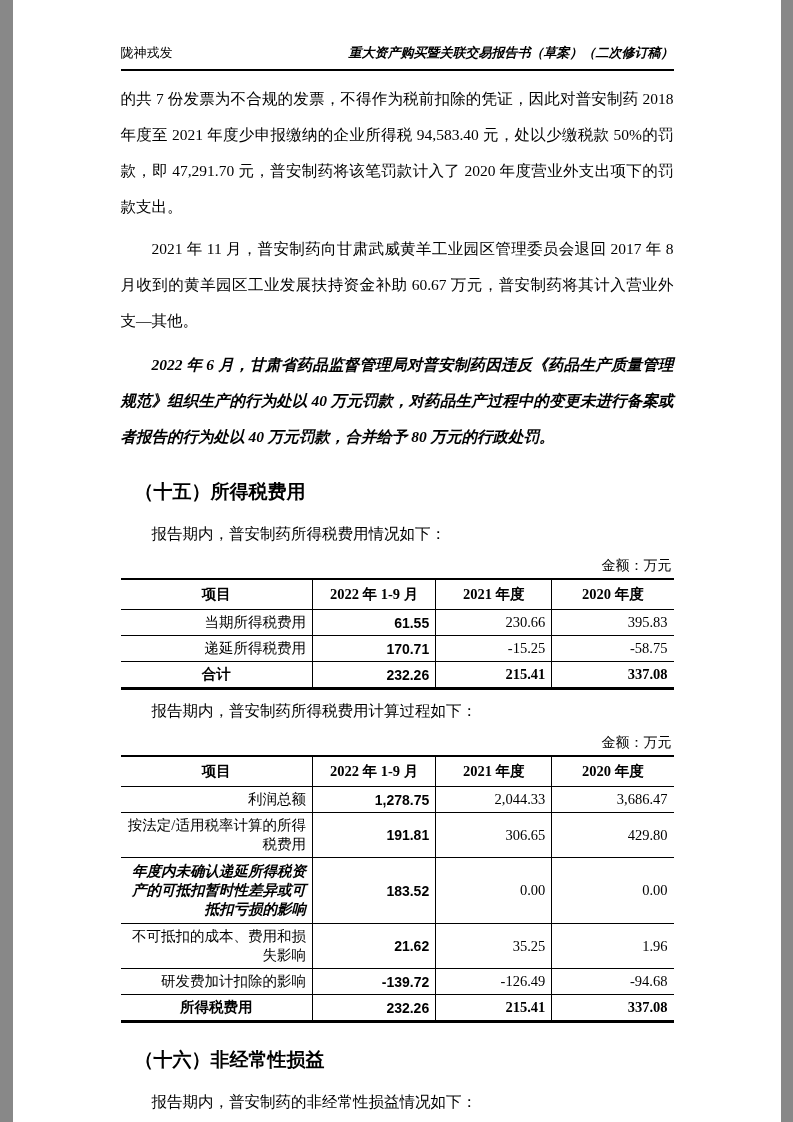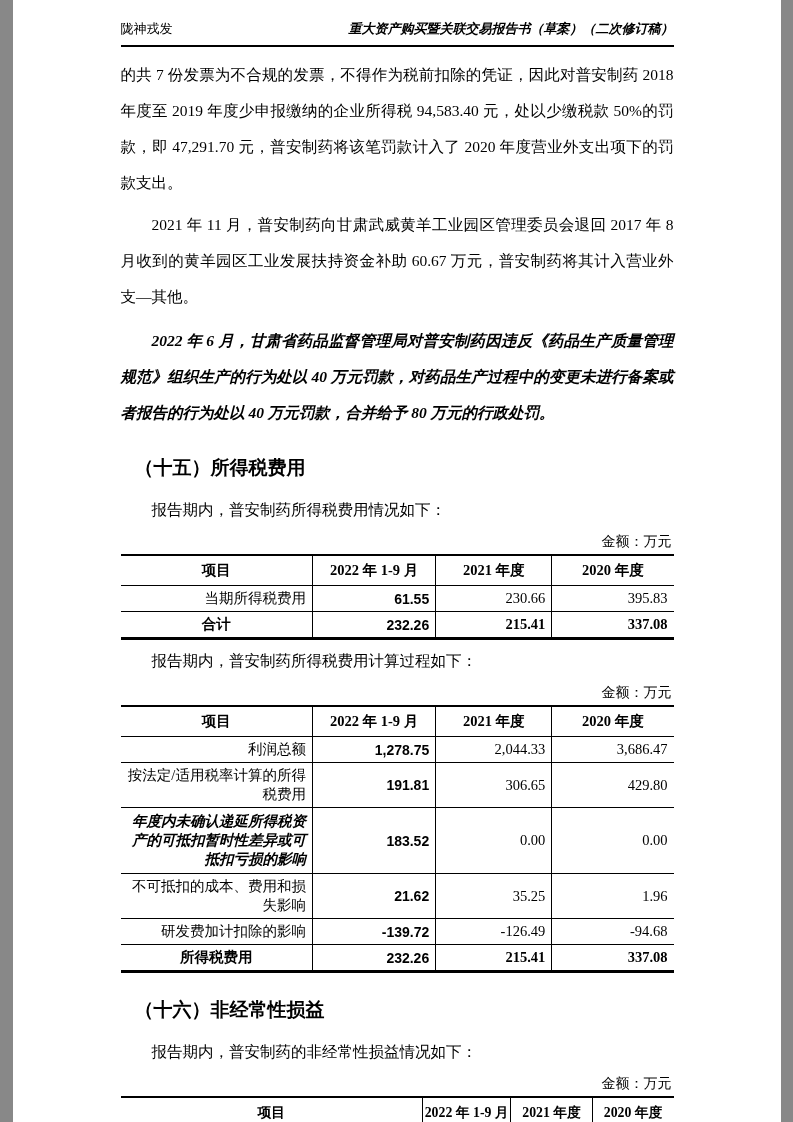--- a/index.html
+++ b/index.html
@@ -2,21 +2,21 @@
 <html lang="zh"><head>
 <meta charset="utf-8">
 <style>
   html,body{margin:0;padding:0;background:#888;}
   .page{
     position:relative;
     width:768px;height:1122px;
     margin:0 auto;
     background:#fff;
     box-sizing:border-box;
-    padding:20px 107px 0 108px;
+    padding:44px 107px 0 108px;
     font-family:"Liberation Serif","DejaVu Serif",serif;
     color:#000;
     overflow:hidden;
   }
   
   .doc-header{
     display:flex;justify-content:space-between;align-items:flex-end;
     border-bottom:2.5px solid #000;
     padding-bottom:7px;
     font-size:13px;
@@ -103,21 +103,21 @@
 </head>
 <body>
 
 <div class="page">
 
   <div class="doc-header">
     <span class="hdr-left">陇神戎发</span>
     <span class="hdr-right">重大资产购买暨关联交易报告书（草案）（二次修订稿）</span>
   </div>
 
-  <p class="para">的共 7 份发票为不合规的发票，不得作为税前扣除的凭证，因此对普安制药 2018 年度至 2019 年度少申报缴纳的企业所得税 94,583.40 元，处以少缴税款 50%的罚款，即 47,291.70 元，普安制药将该笔罚款计入了 2020 年度营业外支出项下的罚款支出。</p>
+  <p class="para">的共 7 份发票为不合规的发票，不得作为税前扣除的凭证，因此对普安制药 2018 年度至 2021 年度少申报缴纳的企业所得税 94,583.40 元，处以少缴税款 50%的罚款，即 47,291.70 元，普安制药将该笔罚款计入了 2020 年度营业外支出项下的罚款支出。</p>
   <p class="para indent">2021 年 11 月，普安制药向甘肃武威黄羊工业园区管理委员会退回 2017 年 8 月收到的黄羊园区工业发展扶持资金补助 60.67 万元，普安制药将其计入营业外支—其他。</p>
   <p class="para indent em">2022 年 6 月，甘肃省药品监督管理局对普安制药因违反《药品生产质量管理规范》组织生产的行为处以 40 万元罚款，对药品生产过程中的变更未进行备案或者报告的行为处以 40 万元罚款，合并给予 80 万元的行政处罚。</p>
 
   <div class="sec-heading">（十五）所得税费用</div>
   <p class="intro">报告期内，普安制药所得税费用情况如下：</p>
   <div class="unit-label">金额：万元</div>
 
   <table class="fin">
     <colgroup>
         <col class="col-a">
@@ -133,20 +133,26 @@
         <th>2020 年度</th>
       </tr>
     </thead>
     <tbody>
       <tr>
         <td class="lbl">当期所得税费用</td>
         <td class="v22">61.55</td>
         <td class="num">230.66</td>
         <td class="num">395.83</td>
       </tr>
+      <tr>
+        <td class="lbl">递延所得税费用</td>
+        <td class="v22">170.71</td>
+        <td class="num">-15.25</td>
+        <td class="num">-58.75</td>
+      </tr>
       <tr class="total-row">
         <td class="lbl">合计</td>
         <td class="v22">232.26</td>
         <td class="num">215.41</td>
         <td class="num">337.08</td>
       </tr>
     </tbody>
   </table>
 
   <p class="intro">报告期内，普安制药所得税费用计算过程如下：</p>

